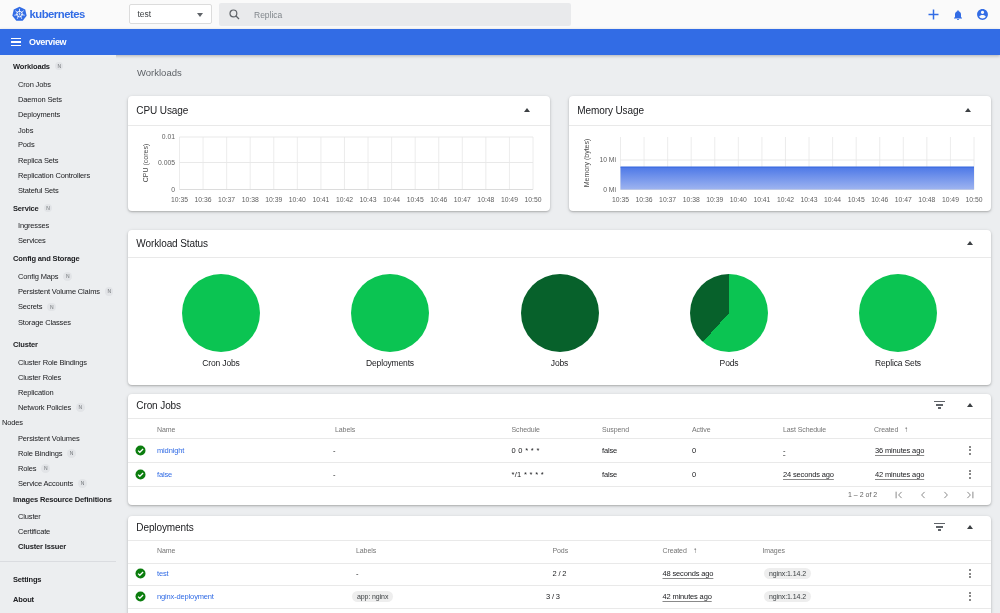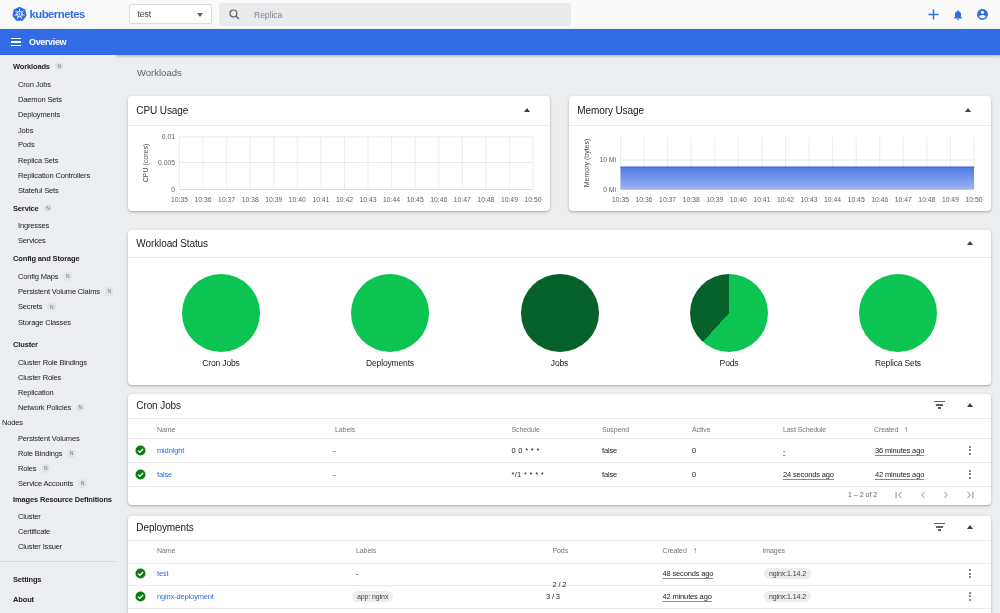--- a/index.html
+++ b/index.html
@@ -89,21 +89,21 @@
 <div class="nav" style="left:18px;top:387.8px;font-weight:normal;display:flex;align-items:center">Replication</div>
 <div class="nav" style="left:18px;top:403.1px;font-weight:normal;display:flex;align-items:center">Network Policies<span class="nbadge2">N</span></div>
 <div class="nav" style="left:2px;top:417.8px;font-weight:normal;display:flex;align-items:center">Nodes</div>
 <div class="nav" style="left:18px;top:434.0px;font-weight:normal;display:flex;align-items:center">Persistent Volumes</div>
 <div class="nav" style="left:18px;top:449.2px;font-weight:normal;display:flex;align-items:center">Role Bindings<span class="nbadge2">N</span></div>
 <div class="nav" style="left:18px;top:464.0px;font-weight:normal;display:flex;align-items:center">Roles<span class="nbadge2">N</span></div>
 <div class="nav" style="left:18px;top:479.2px;font-weight:normal;display:flex;align-items:center">Service Accounts<span class="nbadge2">N</span></div>
 <div class="nav" style="left:13px;top:495.4px;font-weight:bold;display:flex;align-items:center">Images Resource Definitions</div>
 <div class="nav" style="left:18px;top:511.5px;font-weight:normal;display:flex;align-items:center">Cluster</div>
 <div class="nav" style="left:18px;top:526.8px;font-weight:normal;display:flex;align-items:center">Certificate</div>
-<div class="nav" style="left:18px;top:542.0px;font-weight:normal;display:flex;align-items:center">Cluster Issuer</div>
+<div class="nav" style="left:18px;top:542.0px;font-weight:bold;display:flex;align-items:center">Cluster Issuer</div>
 <div class="nav" style="left:13px;top:574.8px;font-weight:bold;display:flex;align-items:center">Settings</div>
 <div class="nav" style="left:13px;top:594.6px;font-weight:bold;display:flex;align-items:center">About</div>
 <div class="abs" style="left:0;top:561px;width:116px;height:1px;background:#dadce0"></div>
 <div class="card" style="left:128px;top:96px;width:422px;height:115px">
     <div class="ctitle" style="top:9px">CPU Usage</div>
     <div class="caret" style="left:396px;top:12px"></div>
     <div class="hline" style="top:28.5px"></div>
     <svg class="abs" style="left:0;top:0" width="422" height="115">
       <line x1="51.50" y1="41" x2="51.50" y2="93.5" stroke="#e7e7e7" stroke-width="0.8"></line>
       <line x1="75.07" y1="41" x2="75.07" y2="93.5" stroke="#e7e7e7" stroke-width="0.8"></line>
@@ -298,21 +298,21 @@
 <div class="t" style="left:565px;top:29.5px;font-size:8px;color:#616161">↑</div>
 <div class="hline" style="top:46.5px"></div>
 <div class="hline" style="top:68.5px"></div>
 <div class="hline" style="top:92px"></div>
 <svg class="abs" style="left:7px;top:52.0px" width="11" height="11" viewBox="0 0 11 11">
       <circle cx="5.5" cy="5.5" r="5" fill="#0b7d0e"></circle>
       <polyline points="3.1,5.6 4.8,7.3 8.1,4.0" fill="none" stroke="#fff" stroke-width="1.3"></polyline>
     </svg>
 <div class="td link" style="left:29px;top:53.0px">test</div>
 <div class="td" style="left:228px;top:53.0px">-</div>
-<div class="td" style="left:424.5px;top:64px">2 / 2</div>
+<div class="td" style="left:424.5px;top:53.0px">2 / 2</div>
 <div class="td ago" style="left:534.5px;top:53.0px">48 seconds ago</div>
 <div class="chip" style="left:636px;top:52.0px">nginx:1.14.2</div>
 <div class="dots" style="left:841px;top:53.0px">
       <i></i>
       <i></i>
       <i></i>
     </div>
 <svg class="abs" style="left:7px;top:74.5px" width="11" height="11" viewBox="0 0 11 11">
       <circle cx="5.5" cy="5.5" r="5" fill="#0b7d0e"></circle>
       <polyline points="3.1,5.6 4.8,7.3 8.1,4.0" fill="none" stroke="#fff" stroke-width="1.3"></polyline>

